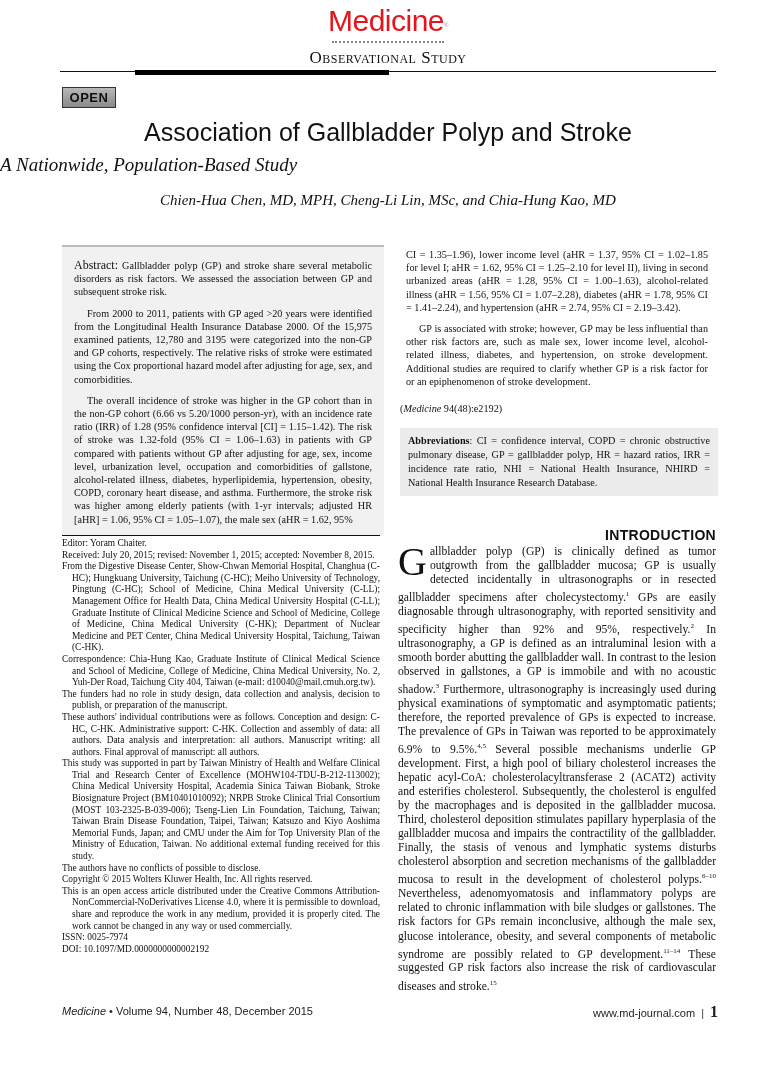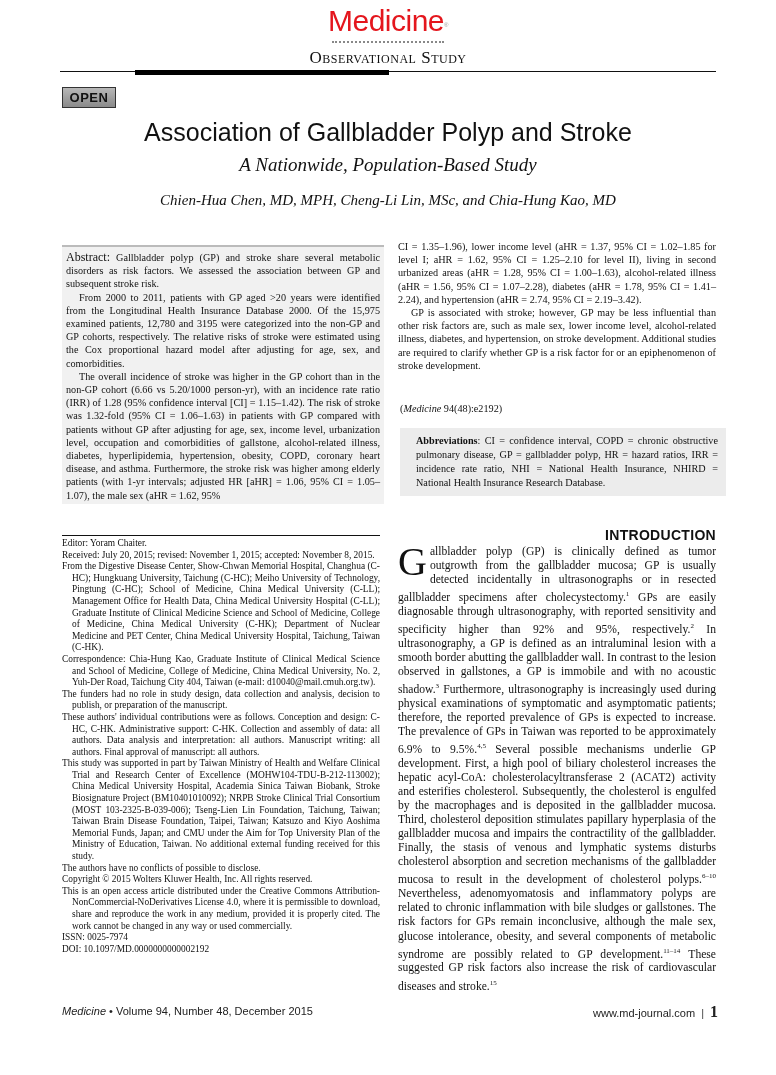--- a/index.html
+++ b/index.html
@@ -9,34 +9,34 @@
   .journal-logo sup { font-size: 6px; color: #999; vertical-align: top; position: relative; top: 4px; }
   .logo-dots { position: absolute; left: 332px; top: 41px; width: 112px; border-top: 2px dotted #888; }
   .article-type { position: absolute; left: 0; width: 776px; top: 48px; text-align: center; font-size: 17px; font-variant: small-caps; letter-spacing: 0.5px; color: #111; }
 
   .rule-thin { position: absolute; left: 60px; width: 656px; top: 71px; height: 1px; background: #111; }
   .rule-thick { position: absolute; left: 135px; width: 254px; top: 70px; height: 5px; background: #000; }
 
   .open-badge { position: absolute; left: 62px; top: 87px; width: 52px; height: 19px; background: linear-gradient(#b8b8b8, #8a8a8a); border: 1px solid #333; font-family: "Liberation Sans", "DejaVu Sans", sans-serif; font-size: 13px; color: #111; text-align: center; line-height: 19px; letter-spacing: 0.5px; font-weight: bold; }
 
   .title { position: absolute; left: 0; width: 776px; top: 118px; text-align: center; font-family: "Liberation Sans", "DejaVu Sans", sans-serif; font-size: 25px; color: #111; }
-  .subtitle { position: absolute; left: 0; width: 776px; top: 154px; text-align: center; font-style: italic; font-size: 19px; }
+  .subtitle { position: absolute; left: 0; width: 776px; top: 154px; text-align: left; font-style: italic; font-size: 19px; }
   .authors { position: absolute; left: 0; width: 776px; top: 192px; text-align: center; font-style: italic; font-size: 15px; }
 
   .col { position: absolute; font-size: 10.2px; line-height: 13.2px; text-align: justify; }
   .abstract-left { left: 62px; top: 245px; width: 314px; background: #f1f1f1; padding: 4px 4px 2px 4px; border-top: 2px solid #bbb; }
   .abstract-right { left: 398px; top: 240px; width: 318px; background: transparent; }
-  .abstract-left p, .abstract-right p { margin: 0; }
+  .abstract-left p, .abstract-right p { margin: 8px; }
   .indent { text-indent: 13px; }
   .abs-label { font-weight: normal; font-size: 12px; }
 
   .citation { position: absolute; left: 400px; top: 403px; font-size: 10.2px; }
   .citation i { font-style: italic; }
 
-  .abbrev-box { position: absolute; left: 400px; top: 428px; width: 302px; background: #ececec; padding: 6px 8px 6px 16px; font-size: 10.2px; line-height: 14px; text-align: justify; }
+  .abbrev-box { position: absolute; left: 400px; top: 428px; width: 302px; background: #ececec; padding: 6px 8px 6px 8px; font-size: 10.2px; line-height: 14px; text-align: justify; }
   .abbrev-box b { font-weight: bold; }
 
   .foot-rule { position: absolute; left: 62px; top: 535px; width: 318px; height: 1px; background: #111; }
   .footnotes { position: absolute; left: 62px; top: 538px; width: 318px; font-size: 9.4px; line-height: 11.6px; text-align: justify; }
   .footnotes p { margin: 0; padding-left: 10px; text-indent: -10px; }
 
   .intro-heading { position: absolute; left: 398px; top: 527px; width: 318px; text-align: right; font-family: "Liberation Sans", "DejaVu Sans", sans-serif; font-weight: bold; font-size: 14px; letter-spacing: 0.3px; }
   .intro-body { position: absolute; left: 398px; top: 545px; width: 318px; font-size: 11.6px; line-height: 14.05px; text-align: justify; }
   .intro-body p { margin: 0; }
   .dropcap { float: left; font-size: 40px; line-height: 30px; margin: 2px 3px 0 0; font-family: "Liberation Serif", serif; }

